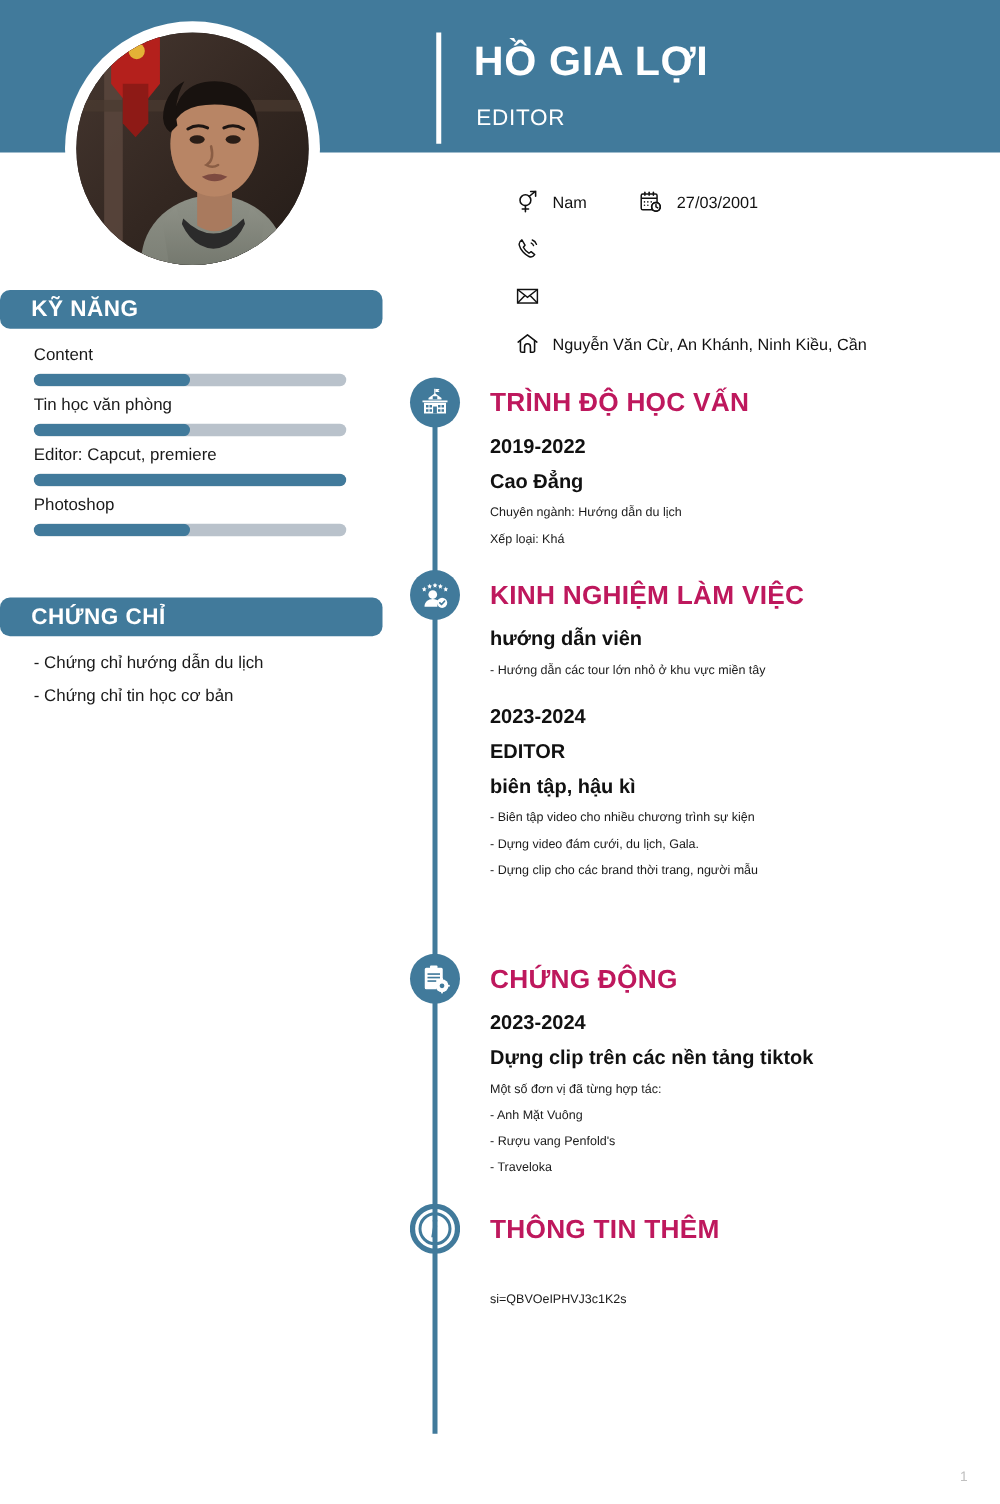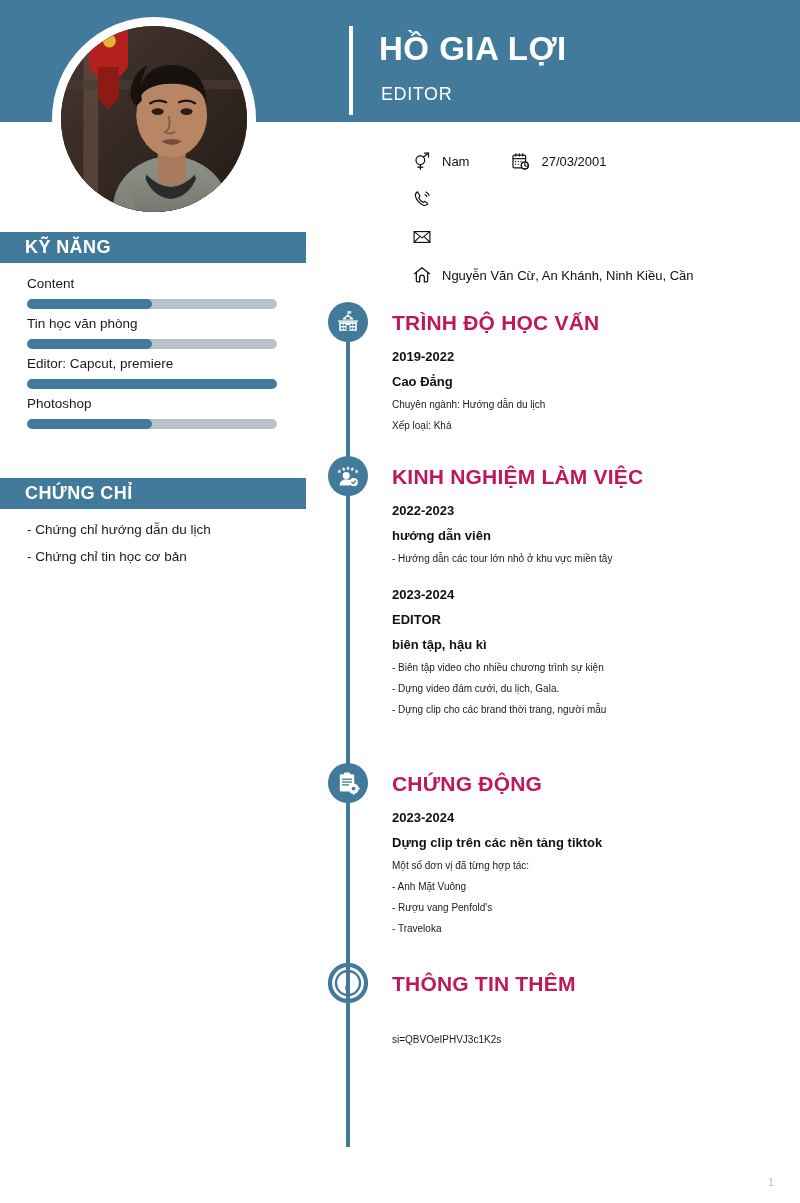--- a/index.html
+++ b/index.html
@@ -101,20 +101,21 @@
     height: 31px;
     background: #417a9b;
     color: #fff;
     font-size: 18px;
     font-weight: bold;
     letter-spacing: 0.4px;
     display: flex;
     align-items: center;
     padding-left: 25px;
     box-sizing: border-box;
+    border-radius: 8px;
   }
   #skills-head { top: 232px; }
   #certs-head  { top: 478px; }
 
   .skills-list { position: absolute; left: 27px; top: 276px; width: 250px; }
   .skill-item { margin-bottom: 7px; }
   .skill-label { font-size: 13.5px; color: #1a1a1a; margin-bottom: 8px; }
   .skill-track {
     width: 250px; height: 10px;
     background: #b9c2cb;
@@ -150,21 +151,21 @@
   .sec-title {
     position: absolute;
     left: 392px;
     font-size: 21px;
     font-weight: bold;
     letter-spacing: 0.2px;
     color: #be185d;
     white-space: nowrap;
   }
   .sec-body { position: absolute; left: 392px; width: 400px; }
-  .line-b { font-size: 13px; font-weight: bold; color: #111; margin-bottom: 10px; }
+  .line-b { font-size: 16px; font-weight: bold; color: #111; margin-bottom: 10px; }
   .line-n { font-size: 10px; color: #1a1a1a; margin-bottom: 10px; }
   .line-sp { height: 13px; }
 
   .page-num {
     position: absolute;
     left: 768px; top: 1176px;
     font-size: 11px;
     color: #c0c0c0;
   }
 </style>
@@ -359,21 +360,20 @@
     <path d="M16.3 2.9 l0.55 1.35 1.35 0.3 -1 0.95 0.25 1.4 -1.15 -0.7 -1.15 0.7 0.25 -1.4 -1 -0.95 1.35 -0.3 Z"></path>
     <path d="M20.6 5.2 l0.55 1.35 1.35 0.3 -1 0.95 0.25 1.4 -1.15 -0.7 -1.15 0.7 0.25 -1.4 -1 -0.95 1.35 -0.3 Z"></path>
     <circle cx="10.2" cy="11.6" r="3.5"></circle>
     <path d="M3.6 21.4 c0 -3.9 3 -6.2 6.6 -6.2 c2 0 3.8 0.7 5 1.9 a4.6 4.6 0 0 0 -1.3 4.3 Z"></path>
     <circle cx="17.7" cy="18.2" r="4.1"></circle>
     <polyline points="15.9,18.3 17.2,19.6 19.6,17" fill="none" stroke="#417a9b" stroke-width="1.4" stroke-linecap="round" stroke-linejoin="round"></polyline>
   </svg>
 </div>
 <div class="sec-title" style="top:465px">KINH NGHIỆM LÀM VIỆC</div>
 <div class="sec-body" style="top:503px">
-  <div class="line-b">2022-2023</div>
   <div class="line-b">hướng dẫn viên</div>
   <div class="line-n">- Hướng dẫn các tour lớn nhỏ ở khu vực miền tây</div>
   <div class="line-sp"></div>
   <div class="line-b">2023-2024</div>
   <div class="line-b">EDITOR</div>
   <div class="line-b">biên tập, hậu kì</div>
   <div class="line-n">- Biên tập video cho nhiều chương trình sự kiện</div>
   <div class="line-n">- Dựng video đám cưới, du lịch, Gala.</div>
   <div class="line-n">- Dựng clip cho các brand thời trang, người mẫu</div>
 </div>

